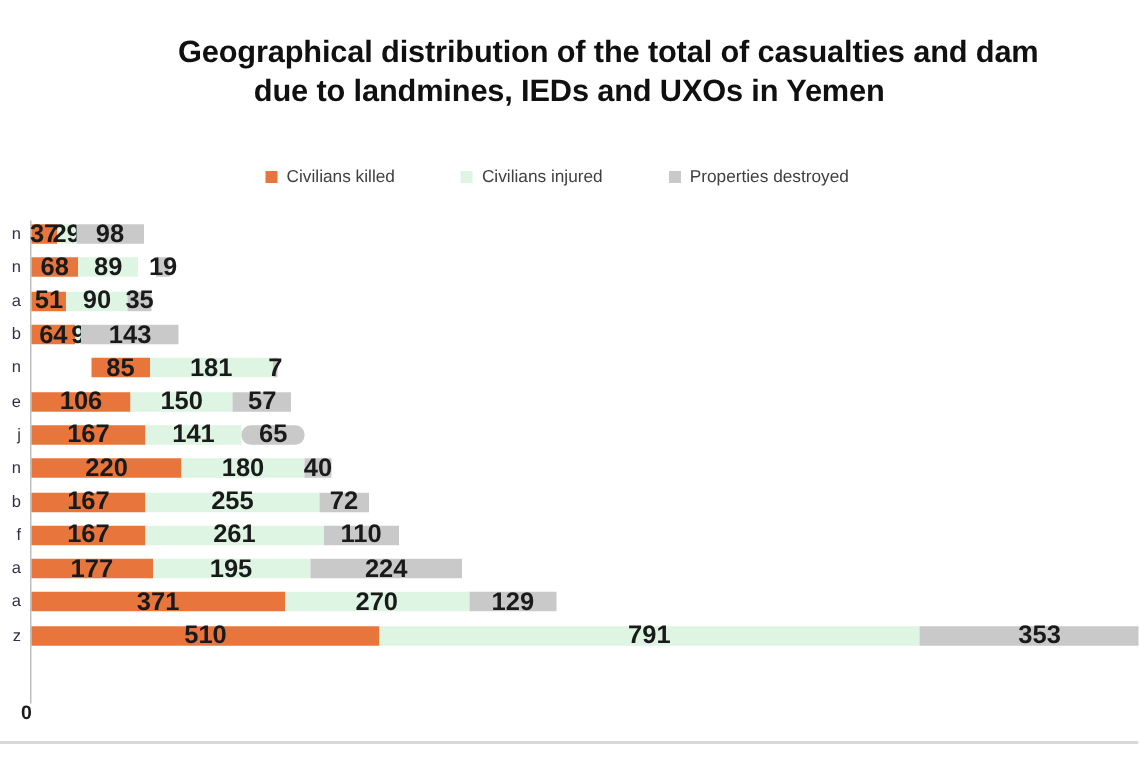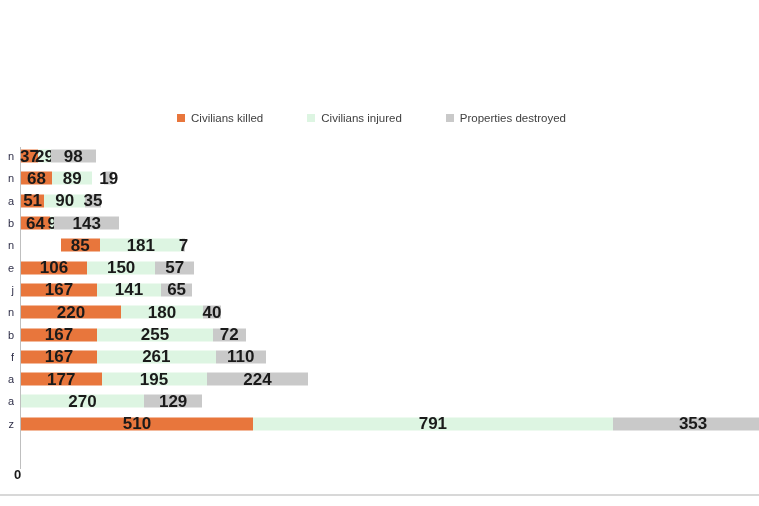--- a/index.html
+++ b/index.html
@@ -163,20 +163,24 @@
     width: 759px;
     height: 2px;
     background: #d8d8d8;
   }
 </style>
 </head>
 <body>
 
 <div id="chart-root">
 
+  <div class="chart-title">
+    <span class="title-line1">Geographical distribution of the total of casualties and dam</span>
+    <span class="title-line2">due to landmines, IEDs and UXOs in Yemen</span>
+  </div>
 
   <div class="legend" id="legend">
       <div class="legend-item">
         <span class="legend-swatch" style="background: rgb(232, 118, 60);"></span>
         <span>Civilians killed</span>
       </div>
       <div class="legend-item">
         <span class="legend-swatch" style="background: rgb(221, 245, 226);"></span>
         <span>Civilians injured</span>
       </div>
@@ -275,21 +279,21 @@
         </div>
         <div class="row">
           <div class="cat-label">j</div>
           <div class="bar-wrap">
             <div class="seg seg-killed" style="width: 75.9683px;">
               <span class="seg-value">167</span>
             </div>
             <div class="seg seg-injured" style="width: 64.1409px;">
               <span class="seg-value">141</span>
             </div>
-            <div class="seg seg-destroyed" style="width: 31px;">
+            <div class="seg seg-destroyed" style="width: 42px; border-radius: 6px;">
               <span class="seg-value">65</span>
             </div>
           </div>
         </div>
         <div class="row">
           <div class="cat-label">n</div>
           <div class="bar-wrap">
             <div class="seg seg-killed" style="width: 100.078px;">
               <span class="seg-value">220</span>
             </div>
@@ -339,20 +343,23 @@
               <span class="seg-value">195</span>
             </div>
             <div class="seg seg-destroyed" style="width: 101.898px;">
               <span class="seg-value">224</span>
             </div>
           </div>
         </div>
         <div class="row">
           <div class="cat-label">a</div>
           <div class="bar-wrap">
+            <div class="seg seg-killed" style="width: 168.768px;">
+              <span class="seg-value">371</span>
+            </div>
             <div class="seg seg-injured" style="width: 122.823px;">
               <span class="seg-value">270</span>
             </div>
             <div class="seg seg-destroyed" style="width: 58.6821px;">
               <span class="seg-value">129</span>
             </div>
           </div>
         </div>
         <div class="row">
           <div class="cat-label">z</div>

